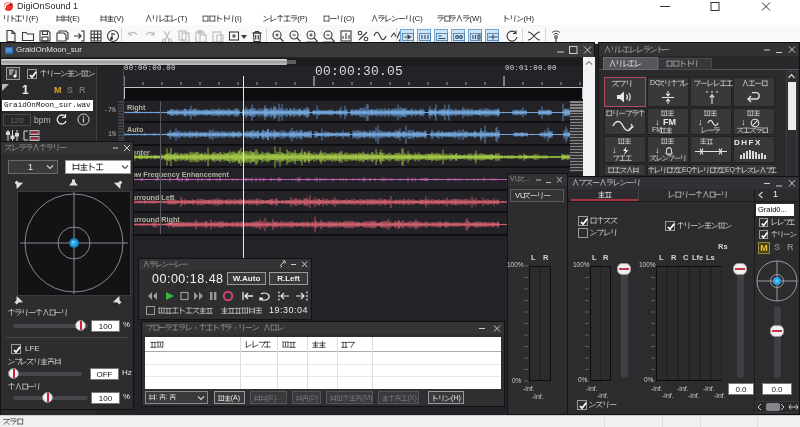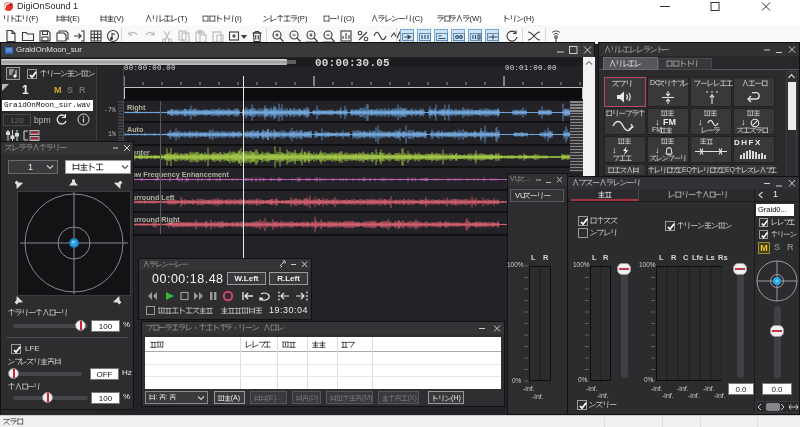--- a/index.html
+++ b/index.html
@@ -321,21 +321,21 @@
     <g stroke="#ccc" stroke-width="1" fill="none">
       <path d="M2 7 H9"></path>
       <rect x="14.5" y="1.5" width="7.5" height="7"></rect>
       <path d="M29 1.5 L36 8.5 M36 1.5 L29 8.5"></path>
     </g>
   </svg>
 <div class="abs" style="left:1px;top:58px;width:594px;height:8px;background:#1c1c1e"></div>
 <div class="abs" style="left:1px;top:58.5px;width:286px;height:6px;background:linear-gradient(#e8e8e8,#9a9a9a 45%,#c4c4c4);border-radius:1px"></div>
 <div class="abs" style="left:287px;top:59.5px;width:9px;height:4px;background:#5f5f5f"></div>
 <div style="position:absolute;left:124px;top:65px;font-family:'Liberation Mono',sans-serif;font-size:7.5px;color:#d8d8d8;font-weight:normal;white-space:pre;line-height:1;letter-spacing:0.2px">00:00:00.00</div>
-<div style="position:absolute;left:315px;top:58px;font-family:'Liberation Mono',sans-serif;font-size:11px;color:#d8d8d8;font-weight:bold;white-space:pre;line-height:1;letter-spacing:0.2px">00:00:30.05</div>
+<div style="position:absolute;left:315px;top:65px;font-family:'Liberation Mono',sans-serif;font-size:13px;color:#d8d8d8;font-weight:normal;white-space:pre;line-height:1;letter-spacing:0.2px">00:00:30.05</div>
 <div style="position:absolute;left:505px;top:65px;font-family:'Liberation Mono',sans-serif;font-size:7.5px;color:#d8d8d8;font-weight:normal;white-space:pre;line-height:1;letter-spacing:0.2px">00:01:00.00</div>
 <svg class="abs" style="left:0;top:0" width="600" height="90" viewBox="0 0 600 90">
     <path d="M124 76 V86" stroke="#ddd"></path>
     <path d="M143 82 V85" stroke="#999"></path>
     <path d="M162 82 V85" stroke="#999"></path>
     <path d="M181 82 V85" stroke="#999"></path>
     <path d="M200 82 V85" stroke="#999"></path>
     <path d="M219 82 V85" stroke="#999"></path>
     <path d="M238 82 V85" stroke="#999"></path>
     <path d="M257 82 V85" stroke="#999"></path>
@@ -947,21 +947,21 @@
     <path d="M651 381.0 h4" stroke="#707074" stroke-width="0.8"></path>
   </svg>
 <div class="abs" style="left:621px;top:266px;width:7px;height:112px;background:#404044;border-radius:3px"></div>
 <div class="abs" style="left:617px;top:263px;width:14px;height:12px;background:#f0f0f0;border-radius:5px;border:1px solid #999"></div>
 <div class="abs" style="left:619px;top:268px;width:10px;height:2px;background:#c23648"></div>
 <div style="position:absolute;left:659px;top:254px;font-family:'Liberation Sans',sans-serif;font-size:7.5px;color:#d8d8d8;font-weight:bold;white-space:pre;line-height:1;">L</div>
 <div style="position:absolute;left:671px;top:254px;font-family:'Liberation Sans',sans-serif;font-size:7.5px;color:#d8d8d8;font-weight:bold;white-space:pre;line-height:1;">R</div>
 <div style="position:absolute;left:683px;top:254px;font-family:'Liberation Sans',sans-serif;font-size:7.5px;color:#d8d8d8;font-weight:bold;white-space:pre;line-height:1;">C</div>
 <div style="position:absolute;left:692px;top:254px;font-family:'Liberation Sans',sans-serif;font-size:7.5px;color:#d8d8d8;font-weight:bold;white-space:pre;line-height:1;">Lfe</div>
 <div style="position:absolute;left:706px;top:254px;font-family:'Liberation Sans',sans-serif;font-size:7.5px;color:#d8d8d8;font-weight:bold;white-space:pre;line-height:1;">Ls</div>
-<div style="position:absolute;left:718px;top:254px;font-family:'Liberation Sans',sans-serif;font-size:7.5px;color:#d8d8d8;font-weight:bold;white-space:pre;line-height:1;">Rs</div>
+<div style="position:absolute;left:718px;top:243px;font-family:'Liberation Sans',sans-serif;font-size:7.5px;color:#d8d8d8;font-weight:bold;white-space:pre;line-height:1;">Rs</div>
 <div style="position:absolute;left:639px;top:262px;font-family:'Liberation Sans',sans-serif;font-size:6.5px;color:#c8c8c8;font-weight:normal;white-space:pre;line-height:1;">100%</div>
 <div class="abs" style="left:656px;top:266px;width:66px;height:115px;background:#232326;border:1px solid #0d0d0f"></div>
 <div class="abs" style="left:657px;top:267px;width:10px;height:113px;background:#2b2b2e;border-right:1px solid #232326;box-sizing:border-box"></div>
 <div class="abs" style="left:668px;top:267px;width:10px;height:113px;background:#2b2b2e;border-right:1px solid #232326;box-sizing:border-box"></div>
 <div class="abs" style="left:679px;top:267px;width:10px;height:113px;background:#2b2b2e;border-right:1px solid #232326;box-sizing:border-box"></div>
 <div class="abs" style="left:690px;top:267px;width:10px;height:113px;background:#2b2b2e;border-right:1px solid #232326;box-sizing:border-box"></div>
 <div class="abs" style="left:701px;top:267px;width:10px;height:113px;background:#2b2b2e;border-right:1px solid #232326;box-sizing:border-box"></div>
 <div class="abs" style="left:712px;top:267px;width:10px;height:113px;background:#2b2b2e;border-right:1px solid #232326;box-sizing:border-box"></div>
 <div class="abs" style="left:737px;top:266px;width:7px;height:112px;background:#404044;border-radius:3px"></div>
 <div class="abs" style="left:733px;top:263px;width:14px;height:12px;background:#f0f0f0;border-radius:5px;border:1px solid #999"></div>
@@ -1178,21 +1178,21 @@
       </g>
     </svg></div>
 <svg class="abs" style="left:278px;top:260px" width="32" height="9" viewBox="0 0 32 9">
     <g stroke="#ccc" stroke-width="1" fill="none">
       <path d="M2 6 L6 2 M4.5 1 H7 V3.5 M2.5 7.5 L4 6"></path>
       <path d="M13 4.5 H18"></path>
       <path d="M24 1.5 L29 7 M29 1.5 L24 7"></path>
     </g>
   </svg>
 <div style="position:absolute;left:152px;top:273px;font-family:'Liberation Sans',sans-serif;font-size:12.5px;color:#f4f4f4;font-weight:normal;white-space:pre;line-height:1;letter-spacing:0.5px">00:00:18.48</div>
-<div class="abs" style="left:227px;top:272px;width:39px;height:13px;background:#3a3a3c;border:1px solid #9a9a9e;color:#f0f0f0;font-size:8px;font-weight:bold;text-align:center;line-height:12px;font-family:'Liberation Sans'">W.Left</div>
+<div class="abs" style="left:227px;top:272px;width:39px;height:13px;background:#3a3a3c;border:1px solid #9a9a9e;color:#f0f0f0;font-size:8px;font-weight:bold;text-align:center;line-height:12px;font-family:'Liberation Sans'">W.Auto</div>
 <div class="abs" style="left:269px;top:272px;width:39px;height:13px;background:#3a3a3c;border:1px solid #9a9a9e;color:#f0f0f0;font-size:8px;font-weight:bold;text-align:center;line-height:12px;font-family:'Liberation Sans'">R.Left</div>
 <svg class="abs" style="left:144px;top:289px" width="166" height="14" viewBox="0 0 166 14">
 <g fill="#9a9a9a">
       <path d="M8 3 L4 7 L8 11 Z M13 3 L9 7 L13 11 Z"></path>
     </g>
 <path d="M22 3 L30 7 L22 11 Z" fill="#30b840"></path>
 <rect x="37" y="3.5" width="7" height="7" fill="none" stroke="#9a9a9a" stroke-width="1.2"></rect>
 <g fill="#9a9a9a">
       <path d="M50 3 L54 7 L50 11 Z M55 3 L59 7 L55 11 Z"></path>
     </g>

